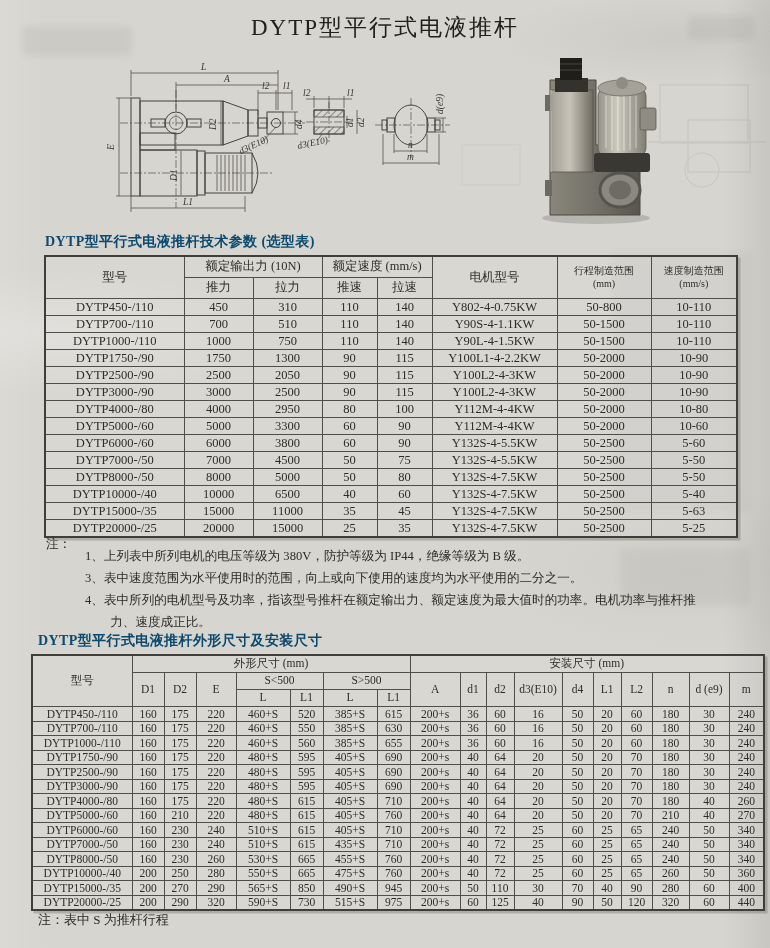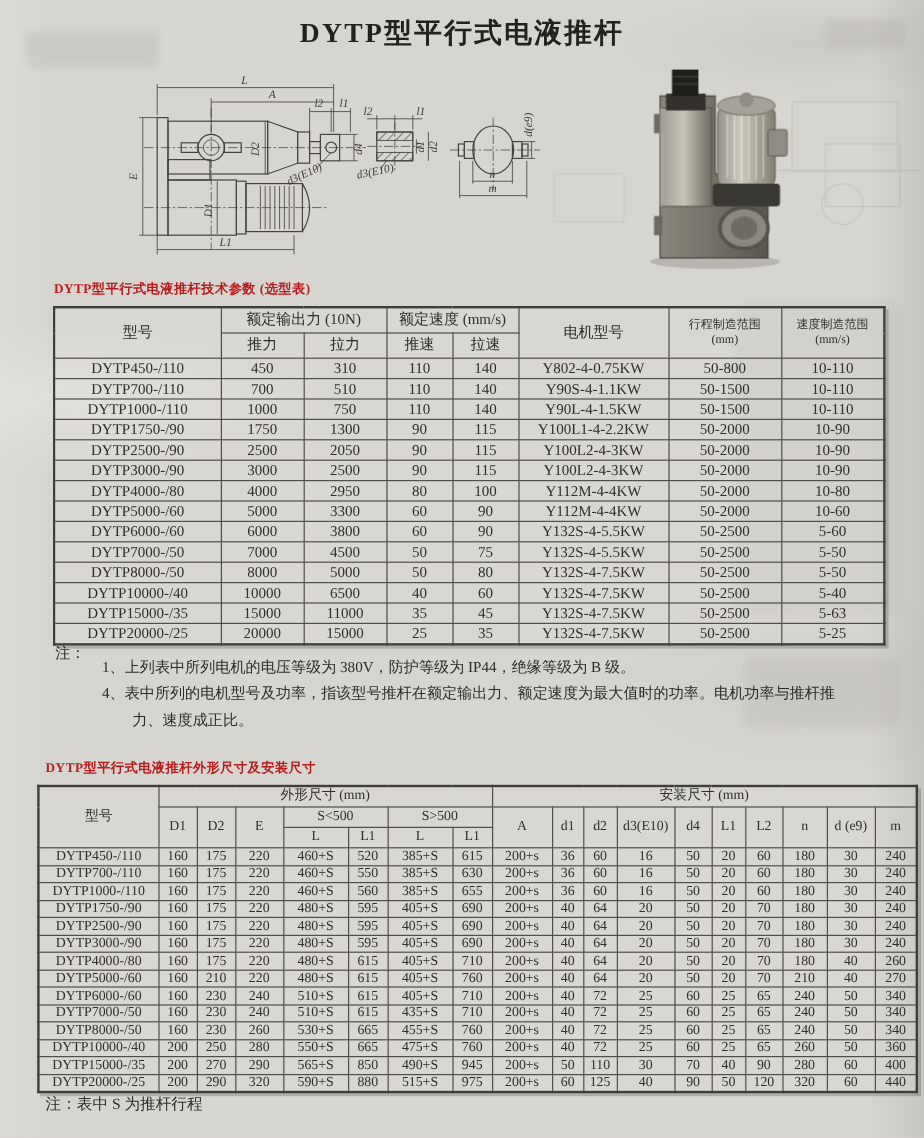--- a/index.html
+++ b/index.html
@@ -7,23 +7,23 @@
     width:770px;height:948px;position:relative;overflow:hidden;
     font-family:"Liberation Serif","DejaVu Serif",serif;color:#2c2b28;
     background:
       radial-gradient(ellipse 260px 70px at 88% 4%, rgba(110,108,100,.10), transparent 70%),
       radial-gradient(ellipse 320px 90px at 6% 35%, rgba(255,255,255,.22), transparent 70%),
       radial-gradient(ellipse 300px 120px at 90% 60%, rgba(120,118,108,.08), transparent 70%),
       linear-gradient(to right, rgba(255,255,255,.10), rgba(0,0,0,0) 6%, rgba(0,0,0,0) 94%, rgba(0,0,0,.07)),
       #d7d5d0;
   }
   .page-title{position:absolute;top:12px;left:0;width:770px;text-align:center;
-    font-size:23px;font-weight:bold;letter-spacing:2px;color:#22211e}
+    font-size:23px;font-weight:normal;letter-spacing:2px;color:#22211e}
   .drawing-band{position:absolute;top:50px;left:0}
-  .sec-title{position:absolute;font-size:11px;font-weight:600;letter-spacing:.4px;color:#b91c1c}
+  .sec-title{position:absolute;font-size:14px;font-weight:600;letter-spacing:.4px;color:#0c4a6e}
   #sec1{left:45px;top:233px}
   #sec2{left:38px;top:632px}
 
   table{border-collapse:collapse;table-layout:fixed;position:absolute;
     text-align:center;color:#2e2d29;background:rgba(255,255,255,.06);
     box-shadow:2.5px 2.5px 0 rgba(84,82,76,.30)}
   th,td{border:1px solid #504e48;padding:0 2px;font-weight:normal;overflow:hidden;white-space:nowrap}
   table{border:2px solid #403e39}
   #t1{left:44px;top:255px;width:692px;font-size:12.5px}
   #t1 thead th{height:20px;line-height:1.25}
@@ -384,20 +384,21 @@
         <td>50-2500</td>
         <td>5-25</td>
       </tr>
     </tbody>
 </table>
 
 <div class="notes">
   <span class="notes-label">注：</span>
   <ol>
       <li>1、上列表中所列电机的电压等级为 380V，防护等级为 IP44，绝缘等级为 B 级。</li>
+      <li>3、表中速度范围为水平使用时的范围，向上或向下使用的速度均为水平使用的二分之一。</li>
       <li>4、表中所列的电机型号及功率，指该型号推杆在额定输出力、额定速度为最大值时的功率。电机功率与推杆推力、速度成正比。</li>
     </ol>
 </div>
 
 <div class="sec-title" id="sec2">DYTP型平行式电液推杆外形尺寸及安装尺寸</div>
 
 <table id="t2">
   <colgroup>
     <col style="width:100px">
       <col style="width:32px">
@@ -708,21 +709,21 @@
         <td>280</td>
         <td>60</td>
         <td>400</td>
       </tr>
       <tr>
         <td>DYTP20000-/25</td>
         <td>200</td>
         <td>290</td>
         <td>320</td>
         <td>590+S</td>
-        <td>880</td>
+        <td>730</td>
         <td>515+S</td>
         <td>975</td>
         <td>200+s</td>
         <td>60</td>
         <td>125</td>
         <td>40</td>
         <td>90</td>
         <td>50</td>
         <td>120</td>
         <td>320</td>

